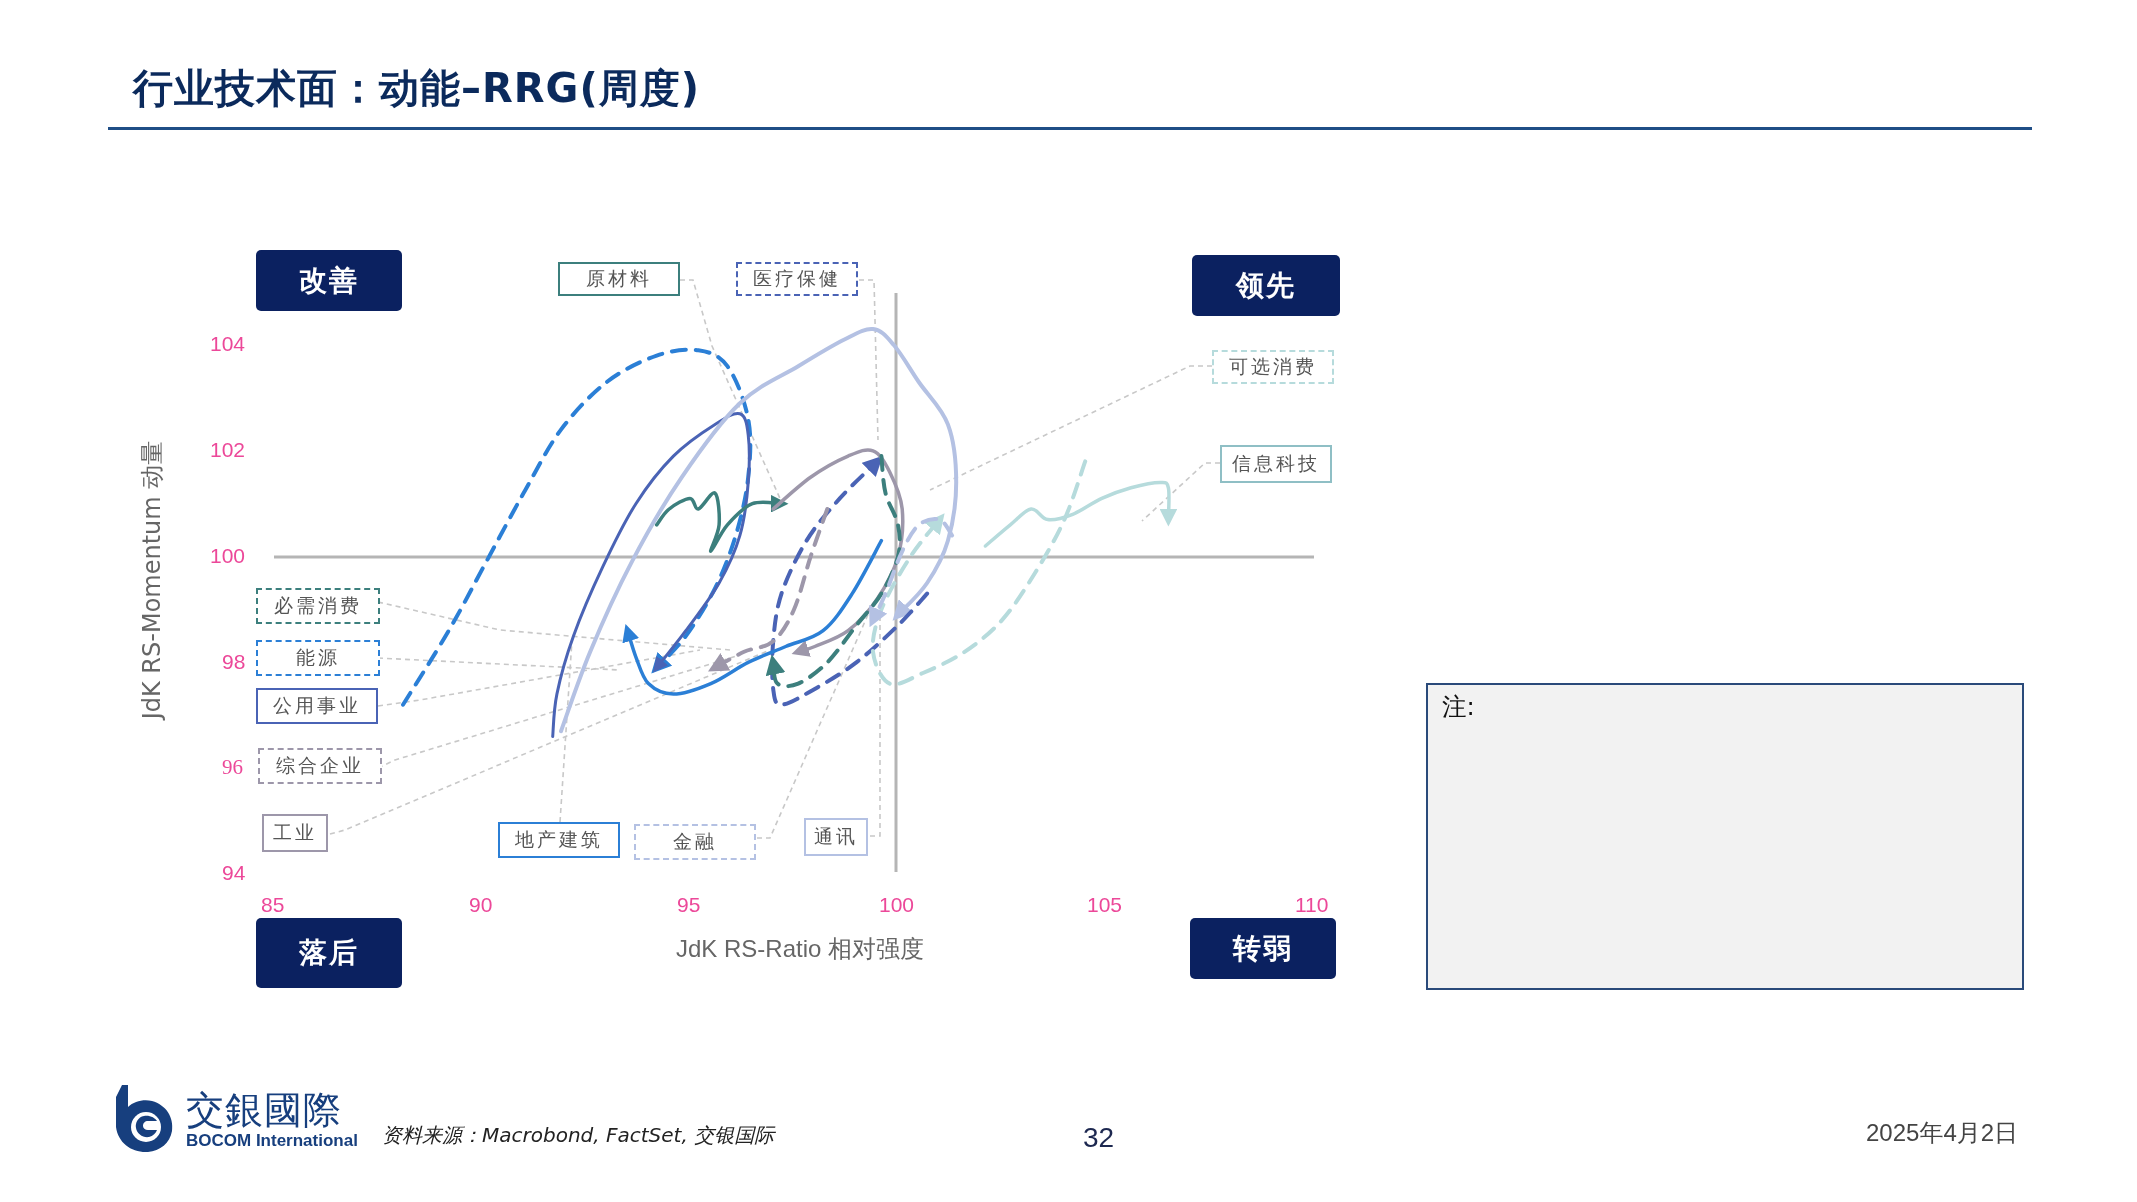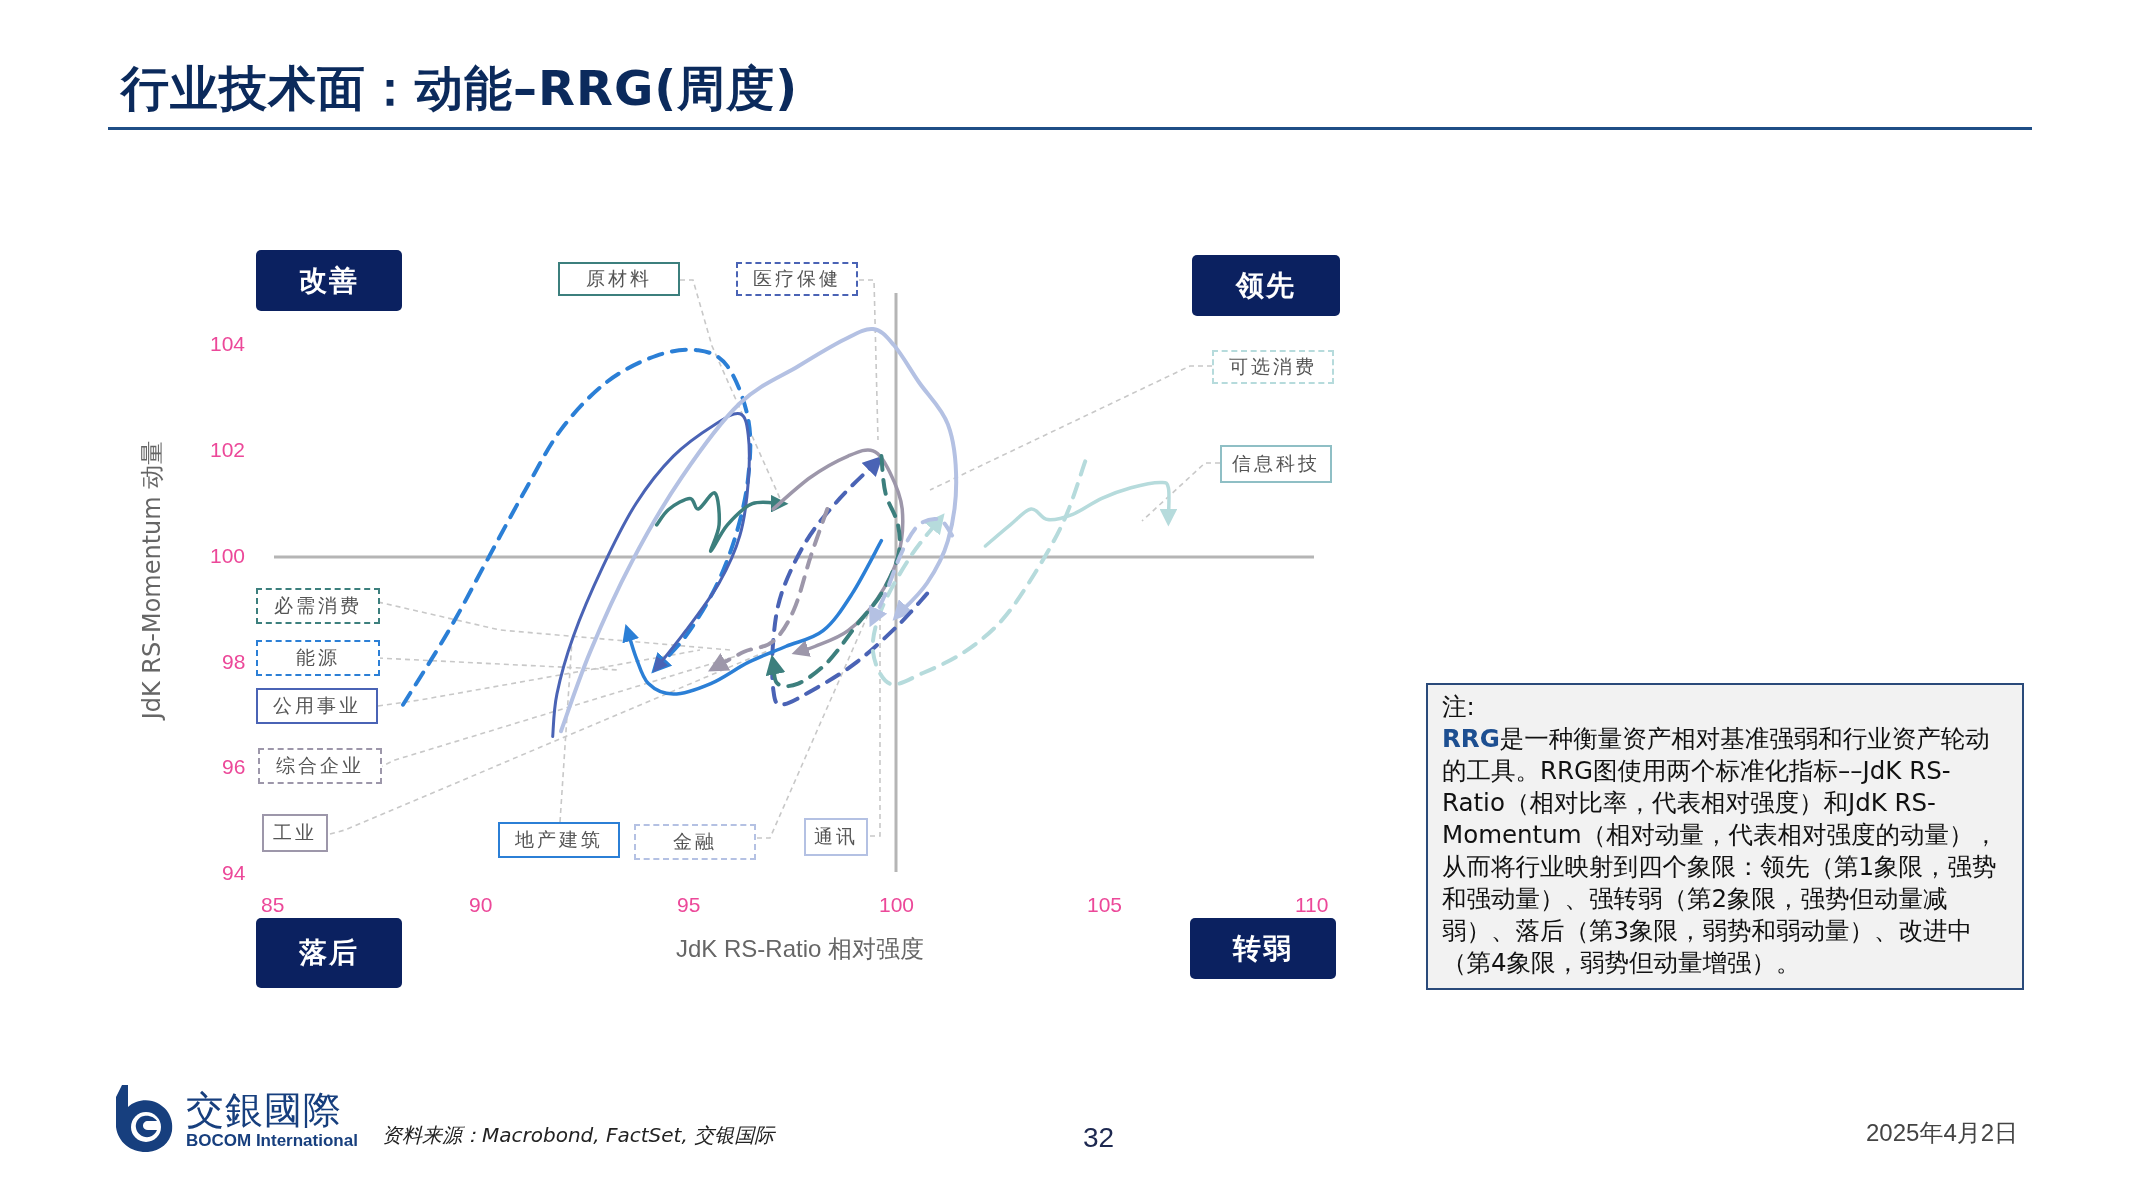--- a/index.html
+++ b/index.html
@@ -1,17 +1,17 @@
 <!DOCTYPE html>
 <html><head>
 <meta charset="utf-8">
 <style>
   html, body { margin: 0; padding: 0; background: #ffffff; }
   body { width: 2137px; height: 1202px; position: relative; overflow: hidden; font-family: "DejaVu Sans", "Liberation Sans", sans-serif; color: #222; }
-  .title { position: absolute; left: 121px; top: 48px; font-size: 48px; font-weight: bold; color: #0b2a5c; letter-spacing: 1px; line-height: 80px; white-space: nowrap; }
+  .title { position: absolute; left: 133px; top: 48px; font-size: 40px; font-weight: bold; color: #0b2a5c; letter-spacing: 1px; line-height: 80px; white-space: nowrap; }
   .title-rule { position: absolute; left: 108px; top: 127px; width: 1924px; height: 3px; background: #1f4e86; }
   .chart-svg { position: absolute; left: 0; top: 0; }
   .quad { position: absolute; background: #0b2160; color: #fff; border-radius: 5px; font-family: "DejaVu Serif", "Liberation Serif", serif; font-weight: bold; font-size: 28px; display: flex; align-items: center; justify-content: center; letter-spacing: 2px; }
   .legend-box { position: absolute; background: #fff; font-family: "DejaVu Serif", "Liberation Serif", serif; font-size: 19px; color: #555; display: flex; align-items: center; justify-content: center; letter-spacing: 3px; box-sizing: border-box; }
   .tick { position: absolute; font-size: 21px; color: #ec4899; font-family: "Liberation Sans", sans-serif; }
   .axis-title-x { position: absolute; left: 676px; top: 933px; font-size: 24px; color: #666; font-family: "Liberation Sans", sans-serif; white-space: nowrap; }
   .axis-title-y { position: absolute; left: 152px; top: 580px; font-size: 24px; color: #666; transform: translate(-50%, -50%) rotate(-90deg); white-space: nowrap; font-family: "DejaVu Sans", sans-serif; }
   .note { position: absolute; left: 1426px; top: 683px; width: 598px; height: 307px; background: #f2f2f2; border: 2px solid #2a4a7a; box-sizing: border-box; padding: 6px 14px; font-size: 24.5px; line-height: 32px; color: #111; }
   .note .hl { color: #1d4f91; font-weight: bold; }
   .logo { position: absolute; left: 108px; top: 1083px; width: 260px; height: 70px; }
@@ -98,21 +98,21 @@
       <path d="M1085.2,461.4 C1081.7,471.1 1072.7,501.1 1064.4,519.6 C1056.1,538.1 1045.7,555.7 1035.3,572.5 C1024.9,589.2 1013.8,606.9 1002.0,620.1 C990.2,633.3 977.7,643.0 964.6,651.8 C951.4,660.6 935.4,667.7 923.0,673.0 C910.5,678.3 898.0,687.1 889.7,683.6 C881.4,680.0 874.4,664.2 873.0,651.8 C871.7,639.5 875.1,625.4 881.4,609.5 C887.6,593.6 900.8,571.6 910.5,556.6 C920.2,541.6 934.7,525.7 939.6,519.6" fill="none" stroke="#b6dbdc" stroke-width="4" stroke-linecap="round" stroke-linejoin="round" stroke-dasharray="14,10" marker-end="url(#arrow-9)"></path>
       <path d="M985.4,546.0 C989.5,542.5 1002.7,531.0 1010.3,524.9 C1017.9,518.7 1024.9,509.9 1031.1,509.0 C1037.4,508.1 1040.8,518.7 1047.8,519.6 C1054.7,520.5 1063.7,517.8 1072.7,514.3 C1081.7,510.8 1092.1,502.8 1101.8,498.4 C1111.5,494.0 1121.3,490.5 1131.0,487.8 C1140.7,485.2 1153.8,482.5 1160.1,482.5 C1166.3,482.5 1167.0,481.7 1168.4,487.8 C1169.8,494.0 1168.4,514.3 1168.4,519.6" fill="none" stroke="#b6dbdc" stroke-width="3.5" stroke-linecap="round" stroke-linejoin="round" marker-end="url(#arrow-10)"></path>
       <path d="M952.1,535.4 C950.0,532.8 945.1,521.3 939.6,519.6 C934.1,517.8 925.0,519.6 918.8,524.9 C912.6,530.2 907.7,539.8 902.2,551.3 C896.6,562.8 890.4,582.2 885.5,593.6 C880.7,605.1 875.1,615.7 873.0,620.1" fill="none" stroke="#b4c1e3" stroke-width="4" stroke-linecap="round" stroke-linejoin="round" stroke-dasharray="14,10" marker-end="url(#arrow-11)"></path>
     </g>
 </svg>
 
 <div class="tick" style="left:210px;top:332px;">104</div>
 <div class="tick" style="left:210px;top:438px;">102</div>
 <div class="tick" style="left:210px;top:544px;">100</div>
 <div class="tick" style="left:222px;top:650px;">98</div>
-<div class="tick" style="left:222px;top:755px;">96</div>
+<div class="tick" style="left:222px;top:755px;font-family:Liberation Serif, serif;">96</div>
 <div class="tick" style="left:222px;top:861px;">94</div>
 
 <div class="tick" style="left:261px;top:893px;">85</div>
 <div class="tick" style="left:469px;top:893px;">90</div>
 <div class="tick" style="left:677px;top:893px;">95</div>
 <div class="tick" style="left:879px;top:893px;">100</div>
 <div class="tick" style="left:1087px;top:893px;">105</div>
 <div class="tick" style="left:1295px;top:893px;">110</div>
 
 <div class="axis-title-x">JdK RS-Ratio 相对强度</div>
@@ -163,21 +163,20 @@
   </div>
 <div class="legend-box" style="left:634px;top:824px;width:122px;height:36px;border:2.5px dashed #b4c1e3;">
     <span>金融</span>
   </div>
 <div class="legend-box" style="left:804px;top:818px;width:64px;height:38px;border:2.5px solid #b4c1e3;">
     <span>通讯</span>
   </div>
 
 <div class="note">
   <div>注:</div>
-  <div><span class="hl">RRG</span><span>是一种衡量资产相对基准强弱和行业资产轮动的工具。RRG图使用两个标准化指标––JdK RS-Ratio（相对比率，代表相对强度）和JdK RS-Momentum（相对动量，代表相对强度的动量），从而将行业映射到四个象限：领先（第1象限，强势和强动量）、强转弱（第2象限，强势但动量减弱）、落后（第3象限，弱势和弱动量）、改进中（第4象限，弱势但动量增强）。</span></div>
 </div>
 
 <div class="logo">
   <svg class="logo-mark" viewBox="0 0 66 70" width="66" height="70">
     <path d="M14 2 L20 2 L20 24 C26 18 36 16 44 18 C58 22 66 34 64 48 C62 60 52 68 40 69 C24 70 10 60 8 44 L8 14 Z" fill="#173f7e"></path>
     <circle cx="38" cy="44" r="15" fill="#fff"></circle>
     <path d="M36 33 C30 34 27 40 28 45 C29 51 35 55 41 54 C45 53 48 50 49 47 L40 47 C37 47 35 45 35 43 C35 40 37 38 40 38 L49 38 C47 35 42 32 36 33 Z" fill="#173f7e"></path>
   </svg>
   <div class="logo-cn">交銀國際</div>
   <div class="logo-en">BOCOM International</div>

